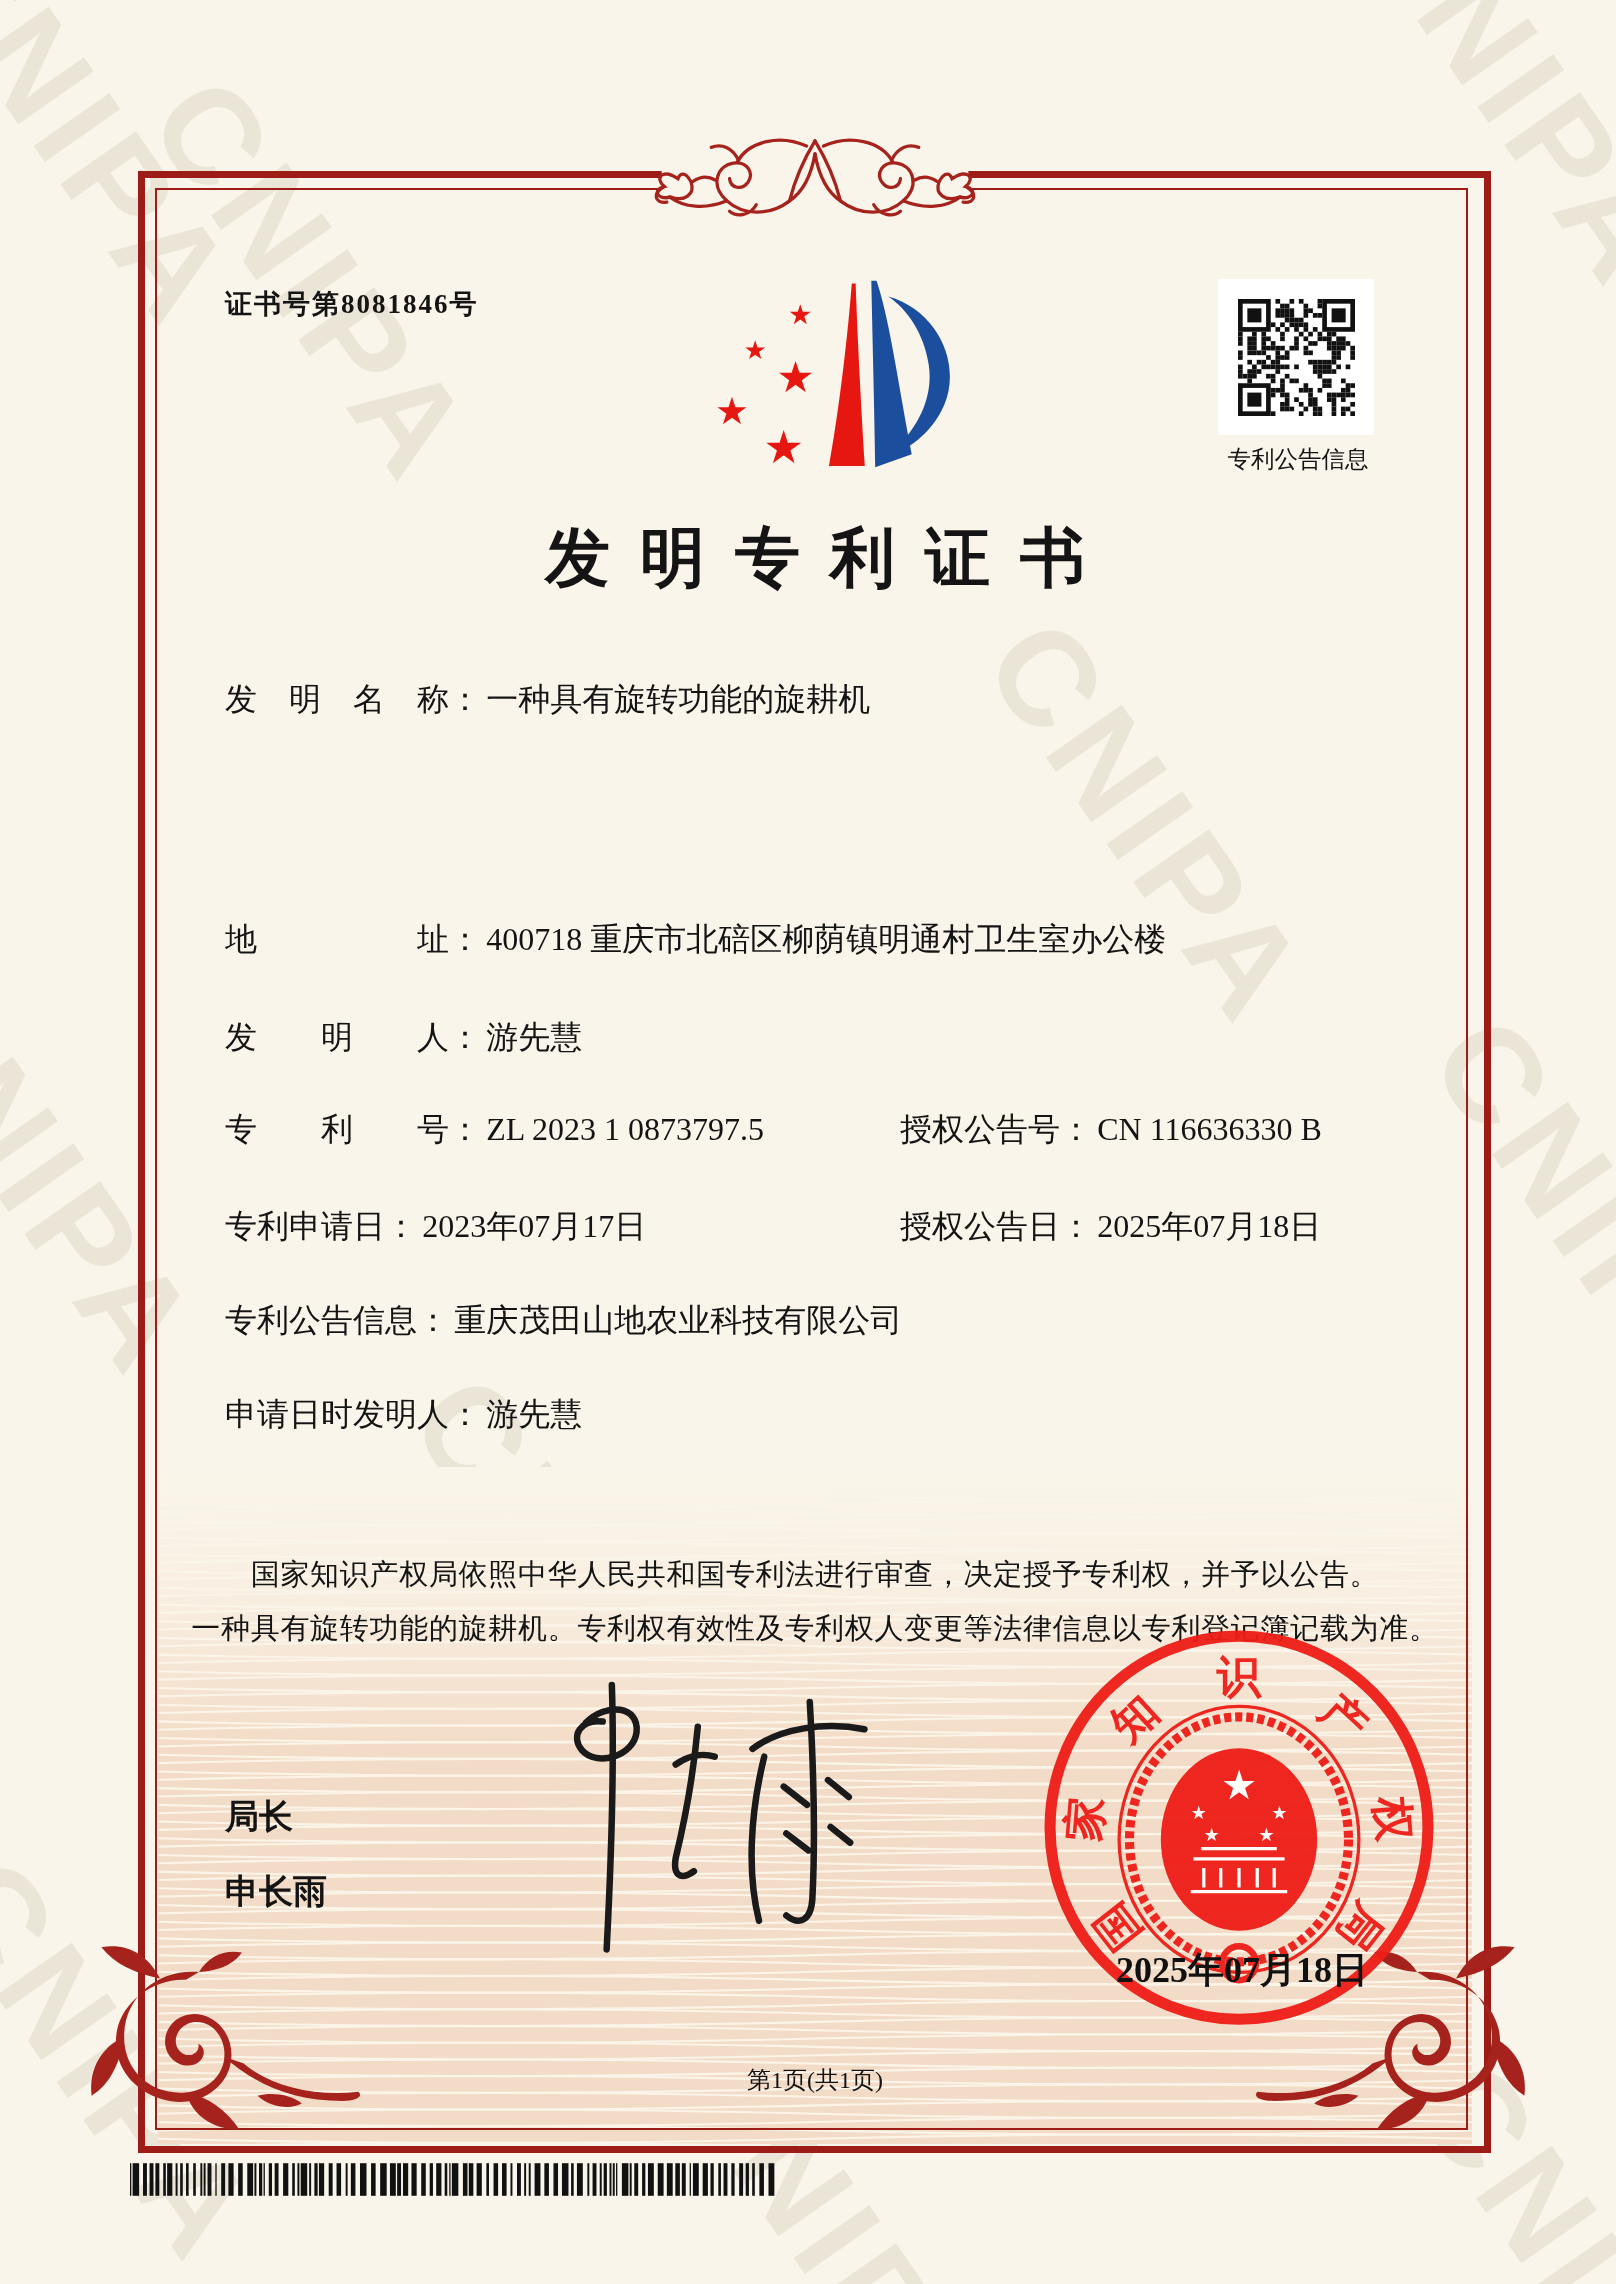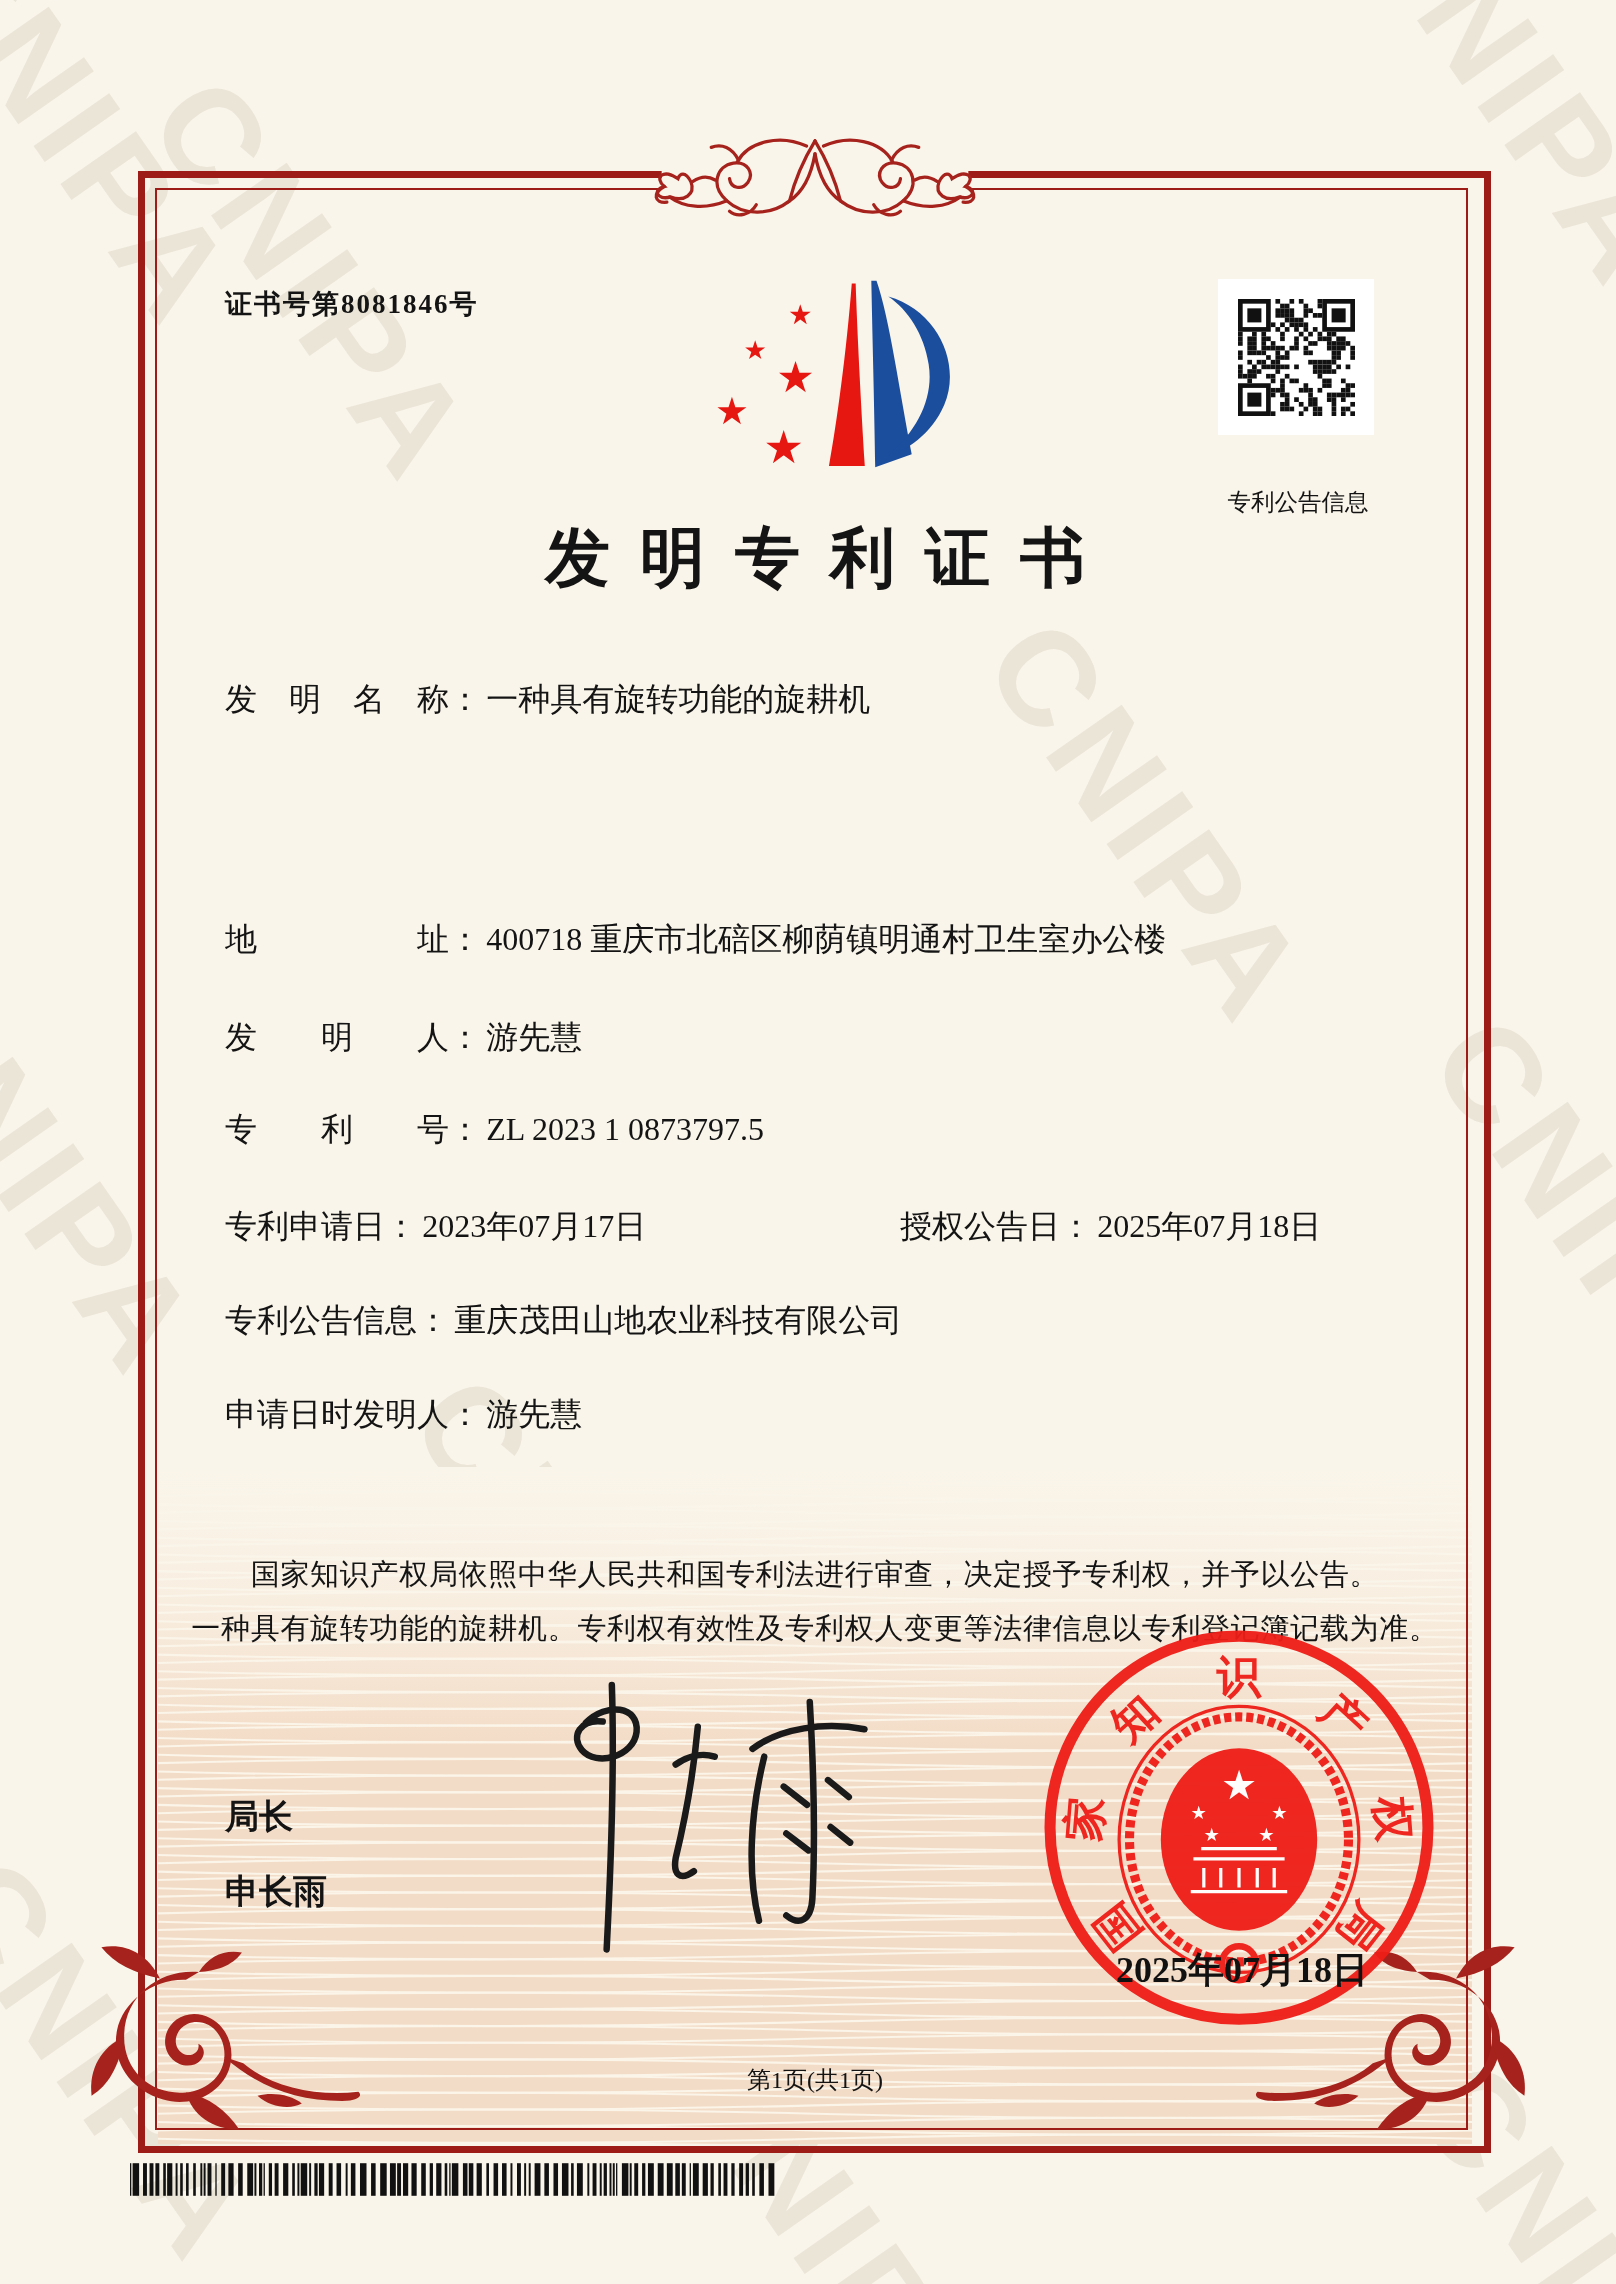--- a/index.html
+++ b/index.html
@@ -16,21 +16,21 @@
   
   #wave-zone{left:158px;top:1467px;width:1314px;height:677px;}
   #wave-fade{left:158px;top:1467px;width:1314px;height:280px;
      background:linear-gradient(180deg,#faf5ea 0%,rgba(250,245,234,0.75) 45%,rgba(250,245,234,0) 100%);}
   
   #cert-no{left:225px;top:286px;font-size:27px;letter-spacing:2px;font-weight:bold;}
   #logo{left:703px;top:273px;}
   #qr-box{left:1218px;top:279px;width:156px;height:156px;background:#ffffff;}
   #qr-box svg{position:absolute;left:19.6px;top:19.6px;}
   #qr-label{left:1200px;top:443px;width:196px;text-align:center;font-size:23.5px;
-            font-family:"Liberation Serif","DejaVu Serif",serif;margin-top:43px;}
+            font-family:"Liberation Serif","DejaVu Serif",serif;}
   #doc-title{left:138px;top:514px;width:1354px;text-align:center;font-size:65px;font-weight:700;
              letter-spacing:30px;text-indent:30px;}
   
   .row{position:absolute;left:225px;font-size:32px;white-space:nowrap;}
   .row .lbl{display:inline-block;}
   .row .val{display:inline-block;margin-left:5.2px;}
   #row-name{top:678px;}
   #row-patentee{top:806px;}
   #row-address{top:918px;}
   #row-inventor{top:1016px;}
@@ -472,20 +472,23 @@
   </div>
   <div id="row-address" class="row">
     <span class="lbl">地　　　　　址：</span><span class="val">400718 重庆市北碚区柳荫镇明通村卫生室办公楼</span>
   </div>
   <div id="row-inventor" class="row">
     <span class="lbl">发　　明　　人：</span><span class="val">游先慧</span>
   </div>
   <div id="row-patno" class="row">
     <span class="lbl">专　　利　　号：</span><span class="val">ZL 2023 1 0873797.5</span>
   </div>
+  <div id="row-grantno" class="row">
+    <span class="lbl">授权公告号：</span><span class="val">CN 116636330 B</span>
+  </div>
   <div id="row-filing" class="row">
     <span class="lbl">专利申请日：</span><span class="val">2023年07月17日</span>
   </div>
   <div id="row-grantdate" class="row">
     <span class="lbl">授权公告日：</span><span class="val">2025年07月18日</span>
   </div>
   <div id="row-applicant" class="row">
     <span class="lbl">专利公告信息：</span><span class="val">重庆茂田山地农业科技有限公司</span>
   </div>
   <div id="row-inventor2" class="row">

